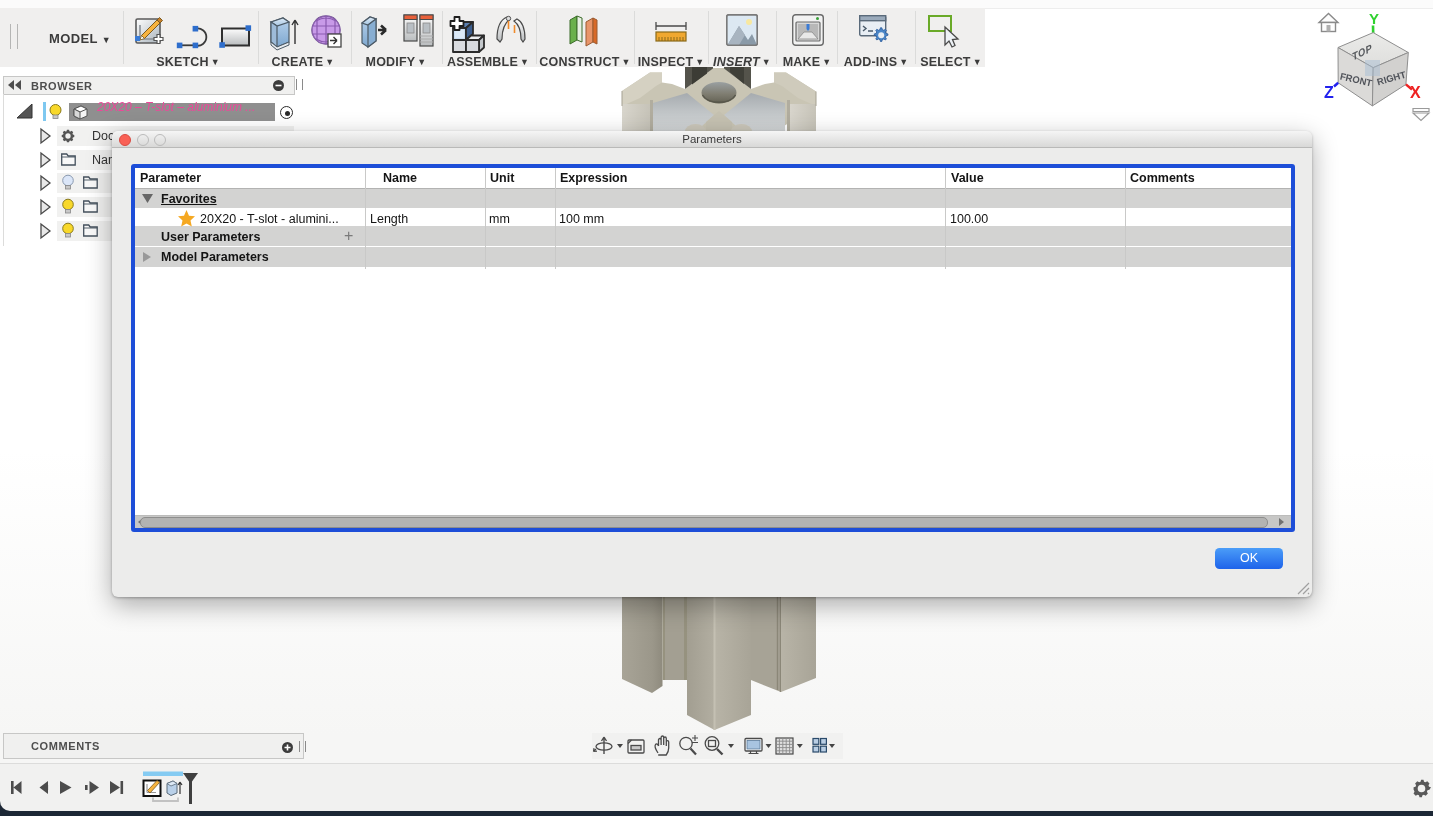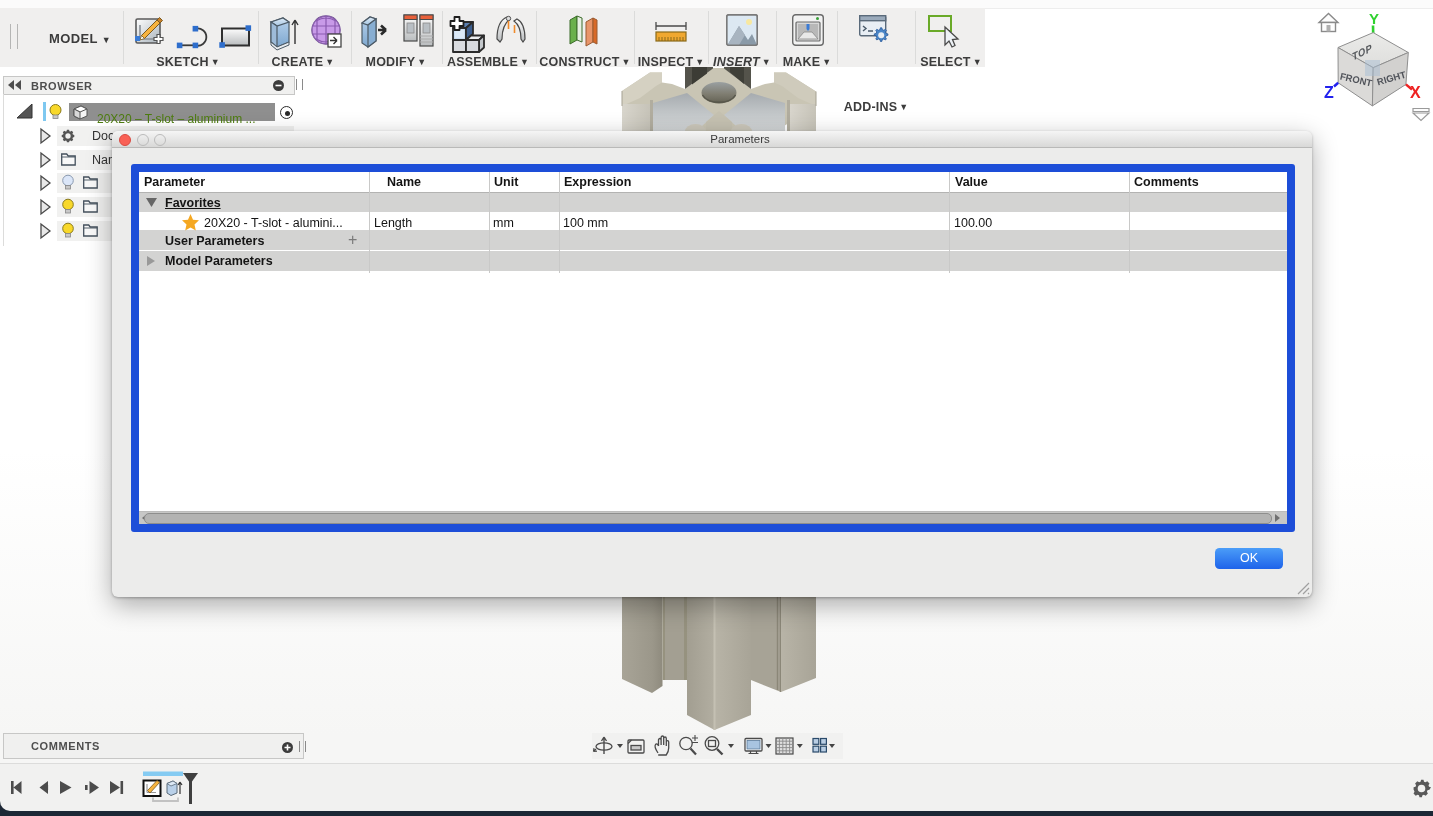--- a/index.html
+++ b/index.html
@@ -24,24 +24,24 @@
   #cheader{left:3px;top:733px;width:299px;height:24px;background:#f0f0ef;border:1px solid #c7c7c6;}
   #cheader .txt{position:absolute;left:27px;top:6px;font-size:11px;font-weight:bold;color:#4e4e4e;letter-spacing:0.6px;}
   #navbar{left:592px;top:733px;width:251px;height:26px;background:#f1f1f0;}
   #timeline{left:0;top:763px;width:1433px;height:47px;background:#f1f1f0;border-top:1px solid #dcdcdb;border-bottom-left-radius:10px;}
   #darkstrip{left:0;top:800px;width:1433px;height:16px;background:#1c2735;}
   
   #dialog{left:112px;top:131px;width:1200px;height:466px;background:#ececeb;border-radius:6px;
           box-shadow:0 8px 26px rgba(0,0,0,0.32),0 1px 3px rgba(0,0,0,0.28);z-index:50;}
   #dtitle{position:absolute;left:0;top:0;width:100%;height:16px;border-radius:6px 6px 0 0;
           background:linear-gradient(#f5f5f5,#d8d8d7);border-bottom:1px solid #b9b9b8;}
-  #dtitle .t{position:absolute;width:100%;text-align:center;top:2px;font-size:11.5px;color:#3a3a3a;padding-left:28px;}
+  #dtitle .t{position:absolute;width:100%;text-align:center;top:2px;font-size:11.5px;color:#3a3a3a;}
   .tl{position:absolute;top:3px;width:10px;height:10px;border-radius:50%;}
   #tablebox{position:absolute;left:19px;top:32.5px;width:1164px;height:368px;background:#fff;
-            border:8px solid #1d4ed8;border-radius:3px;box-sizing:border-box;}
+            border:4px solid #1d4ed8;border-radius:3px;box-sizing:border-box;}
   .colsep{position:absolute;top:0;width:1px;height:100px;background:#c9c9c8;}
   .grayrow{position:absolute;left:0;width:100%;height:20px;background:#d3d3d2;}
   .cell{position:absolute;font-size:12.5px;color:#141414;white-space:nowrap;}
   #hscroll{position:absolute;left:0;bottom:0;width:100%;height:12px;background:#c7c7c6;border-top:1px solid #bcbcbb;}
   #hthumb{position:absolute;left:5px;top:1px;width:1126px;height:9px;background:#b3b3b2;border:1px solid #8e8e8d;border-radius:5px;}
   #okbtn{position:absolute;left:1103px;top:417px;width:68px;height:21px;border-radius:4.5px;
          background:linear-gradient(#4b9df8,#1e63ea);color:#fff;font-size:12.5px;text-align:center;line-height:21px;}
 </style>
 </head>
 <body>
@@ -63,21 +63,21 @@
   <div class="tsep" style="left:837px;"></div>
   <div class="tsep" style="left:915px;"></div>
   <div class="tlabel" style="left:188px;">SKETCH<span class="car">▼</span></div>
   <div class="tlabel" style="left:303px;">CREATE<span class="car">▼</span></div>
   <div class="tlabel" style="left:396px;">MODIFY<span class="car">▼</span></div>
   <div class="tlabel" style="left:488px;">ASSEMBLE<span class="car">▼</span></div>
   <div class="tlabel" style="left:585px;">CONSTRUCT<span class="car">▼</span></div>
   <div class="tlabel" style="left:671px;">INSPECT<span class="car">▼</span></div>
   <div class="tlabel" style="left:742px;font-style:italic;">INSERT<span class="car">▼</span></div>
   <div class="tlabel" style="left:807px;">MAKE<span class="car">▼</span></div>
-  <div class="tlabel" style="left:876px;margin-top:45px;">ADD-INS<span class="car">▼</span></div>
+  <div class="tlabel" style="left:876px;">ADD-INS<span class="car">▼</span></div>
   <div class="tlabel" style="left:951px;">SELECT<span class="car">▼</span></div>
 </div>
 
 <svg class="abs" style="left:0;top:8px;" width="985" height="59" viewBox="0 0 985 59">
   <defs>
     <linearGradient id="bluebox" x1="0" y1="0" x2="0" y2="1">
       <stop offset="0" stop-color="#b8d2ec"></stop>
         <stop offset="1" stop-color="#7da7cf"></stop>
     </linearGradient>
     <linearGradient id="bluetop" x1="0" y1="0" x2="0" y2="1">
@@ -244,21 +244,21 @@
 <svg class="abs" style="left:49px;top:103px;" width="13" height="18" viewBox="0 0 13 18">
   <circle cx="6.5" cy="7" r="5.5" fill="#f8d82a" stroke="#8a7a1a" stroke-width="1"></circle>
   <rect x="4" y="12" width="5" height="3.5" fill="#c8c8c8" stroke="#888" stroke-width="0.8"></rect>
 </svg>
 <div class="abs" style="left:69px;top:103px;width:206px;height:18px;background:#8f8f8f;"></div>
 <svg class="abs" style="left:72px;top:104px;" width="17" height="16" viewBox="0 0 17 16">
   <polygon points="2,5 9,2 15,5 15,12 8,15 2,12" fill="#f4f4f4" stroke="#555" stroke-width="1"></polygon>
   <polygon points="2,5 9,2 15,5 8,8" fill="#ffffff" stroke="#555" stroke-width="1"></polygon>
   <polygon points="2,5 8,8 8,15 2,12" fill="#d8d8d8" stroke="#555" stroke-width="1"></polygon>
 </svg>
-<div class="abs" style="left:97px;top:112px;width:176px;font-size:12px;color:#4d7c0f;white-space:nowrap;overflow:hidden;">20X20 – T-slot – aluminium ...</div>
+<div class="abs" style="left:97px;top:100px;width:176px;font-size:12px;color:#ec4899;white-space:nowrap;overflow:hidden;font-style:italic;">20X20 – T-slot – aluminium ...</div>
 <div class="abs" style="left:280px;top:106px;width:11px;height:11px;border-radius:50%;border:1.6px solid #2a2a2a;background:#fff;"></div>
 <div class="abs" style="left:284.5px;top:110.5px;width:5px;height:5px;border-radius:50%;background:#2a2a2a;"></div>
 
 <div class="abs rowband" style="top:126px;"></div>
 <div class="abs rowband" style="top:149.5px;"></div>
 <div class="abs rowband" style="top:172.5px;"></div>
 <div class="abs rowband" style="top:196.5px;"></div>
 <div class="abs rowband" style="top:220.5px;"></div>
 <svg class="abs" style="left:40px;top:126px;" width="12" height="118" viewBox="0 0 12 118">
   <g fill="#e8e8e8" stroke="#4a4a4a" stroke-width="1.3">

